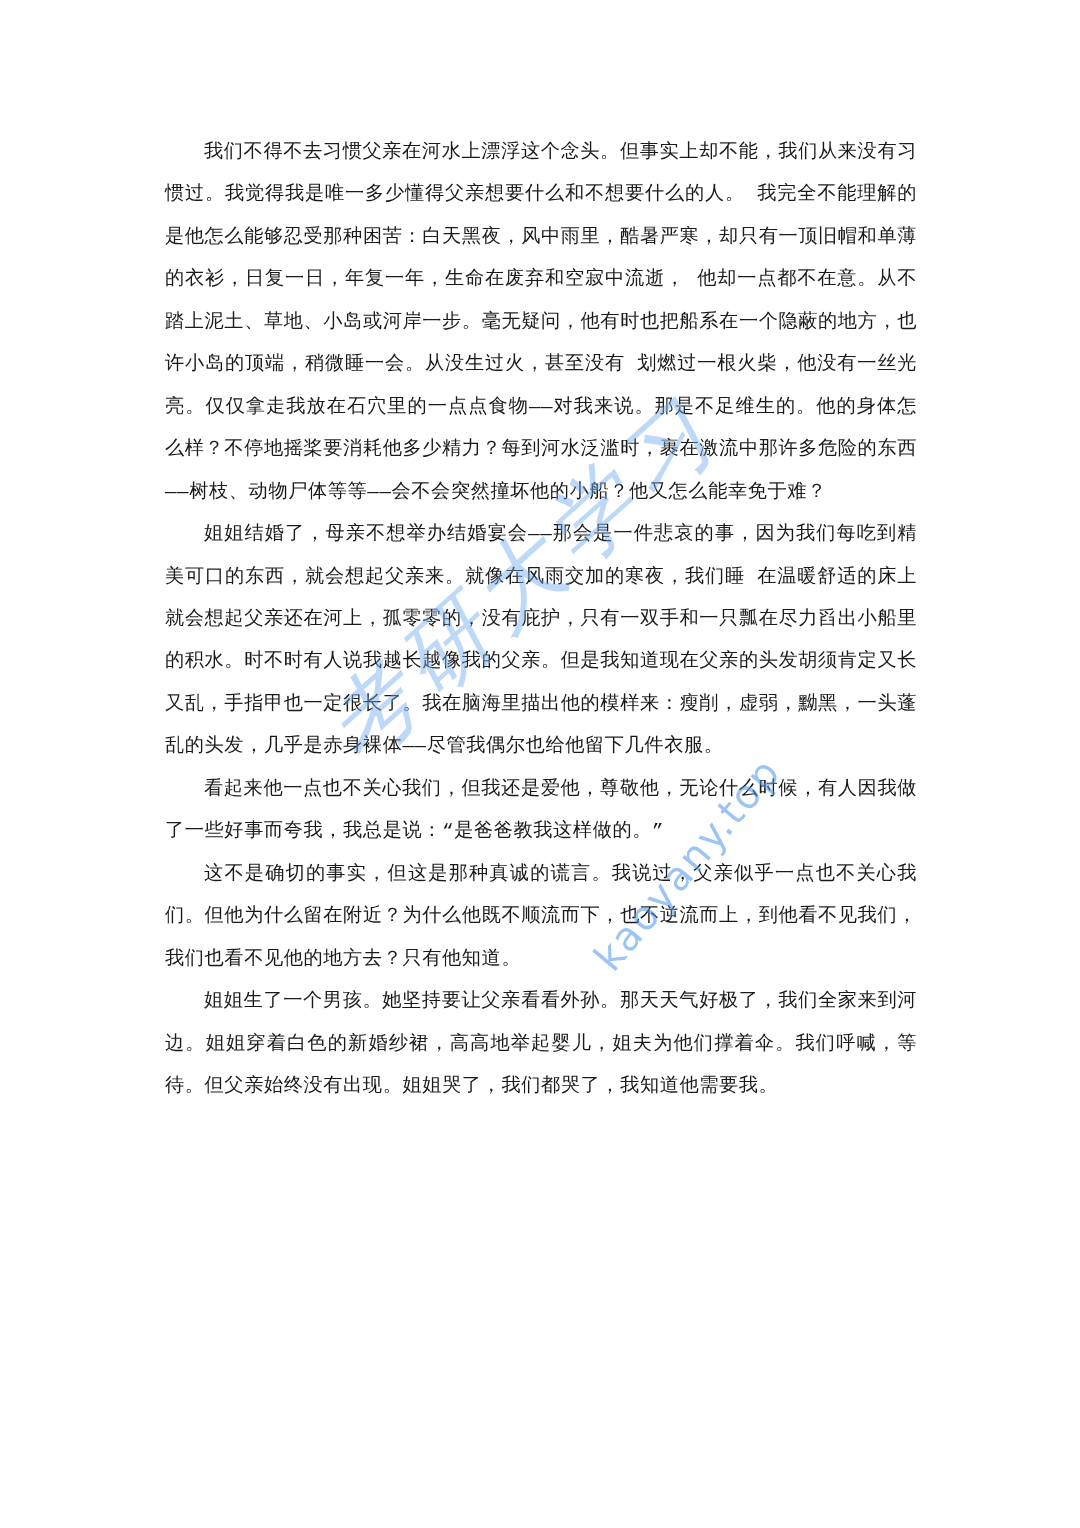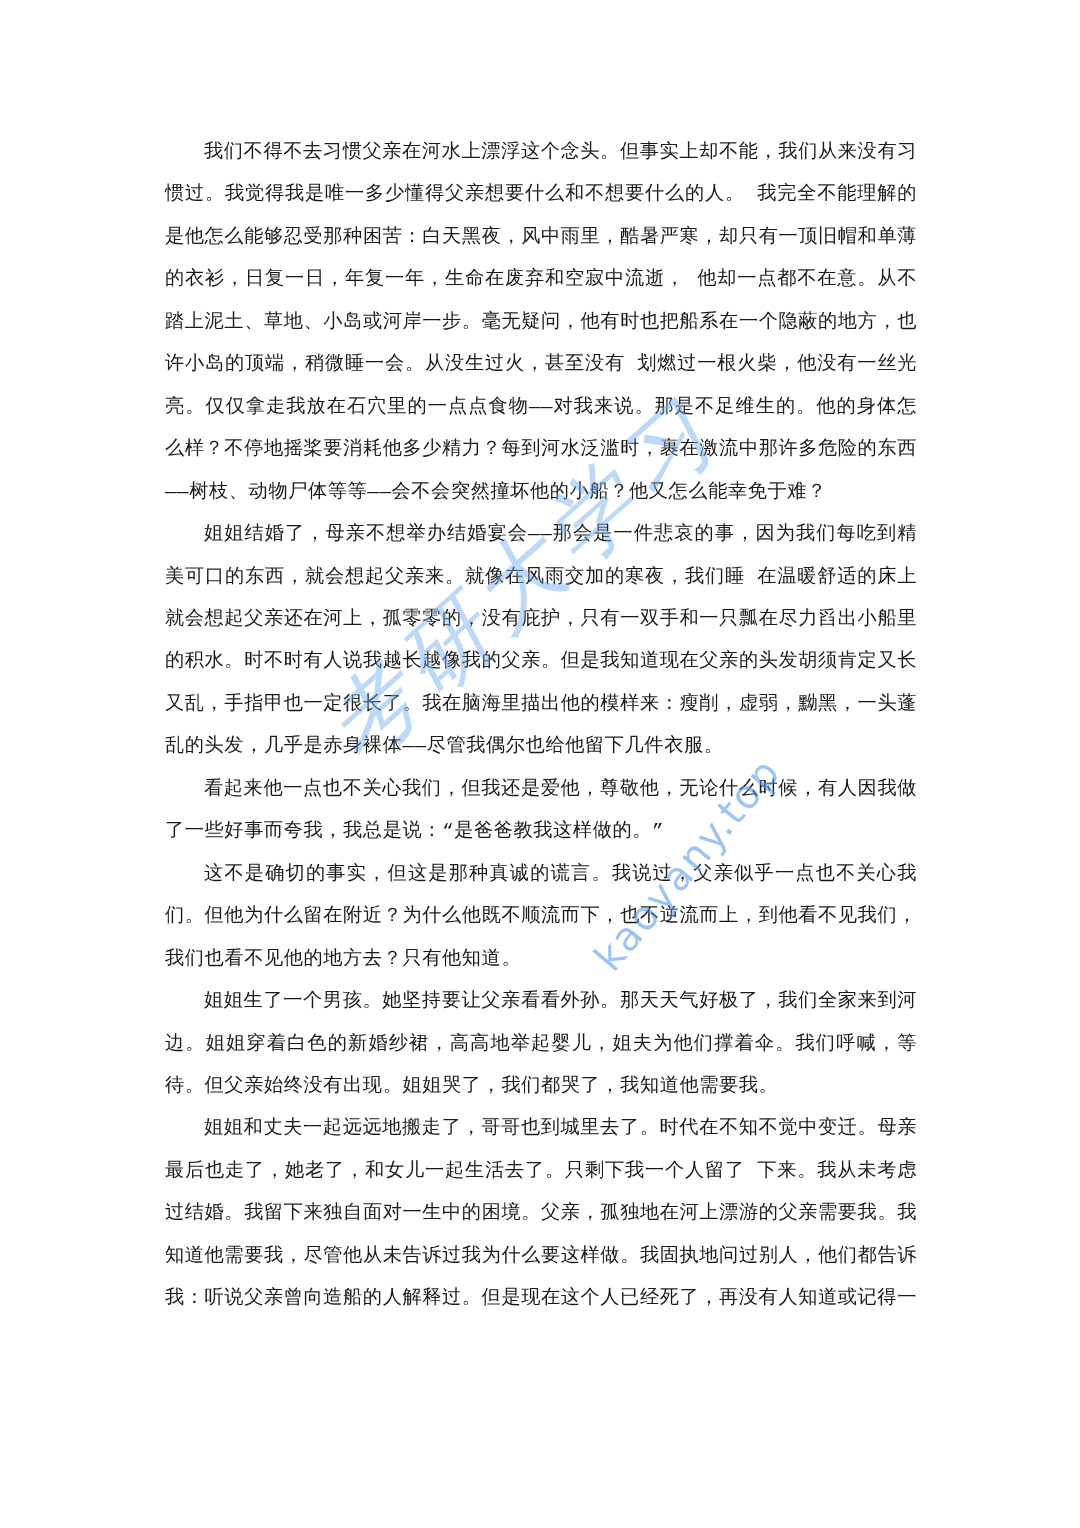--- a/index.html
+++ b/index.html
@@ -69,18 +69,17 @@
 </head>
 <body>
 
 <div class="page">
   <div class="text-column">
     <p class="para">我们不得不去习惯父亲在河水上漂浮这个念头。但事实上却不能，我们从来没有习惯过。我觉得我是唯一多少懂得父亲想要什么和不想要什么的人。 我完全不能理解的是他怎么能够忍受那种困苦：白天黑夜，风中雨里，酷暑严寒，却只有一顶旧帽和单薄的衣衫，日复一日，年复一年，生命在废弃和空寂中流逝， 他却一点都不在意。从不踏上泥土、草地、小岛或河岸一步。毫无疑问，他有时也把船系在一个隐蔽的地方，也许小岛的顶端，稍微睡一会。从没生过火，甚至没有 划燃过一根火柴，他没有一丝光亮。仅仅拿走我放在石穴里的一点点食物——对我来说。那是不足维生的。他的身体怎么样？不停地摇桨要消耗他多少精力？每到河水泛滥时，裹在激流中那许多危险的东西——树枝、动物尸体等等——会不会突然撞坏他的小船？他又怎么能幸免于难？</p>
     <p class="para">姐姐结婚了，母亲不想举办结婚宴会——那会是一件悲哀的事，因为我们每吃到精美可口的东西，就会想起父亲来。就像在风雨交加的寒夜，我们睡 在温暖舒适的床上就会想起父亲还在河上，孤零零的，没有庇护，只有一双手和一只瓢在尽力舀出小船里的积水。时不时有人说我越长越像我的父亲。但是我知道现在父亲的头发胡须肯定又长又乱，手指甲也一定很长了。我在脑海里描出他的模样来：瘦削，虚弱，黝黑，一头蓬乱的头发，几乎是赤身裸体——尽管我偶尔也给他留下几件衣服。</p>
     <p class="para">看起来他一点也不关心我们，但我还是爱他，尊敬他，无论什么时候，有人因我做了一些好事而夸我，我总是说：“是爸爸教我这样做的。”</p>
     <p class="para">这不是确切的事实，但这是那种真诚的谎言。我说过，父亲似乎一点也不关心我们。但他为什么留在附近？为什么他既不顺流而下，也不逆流而上，到他看不见我们，我们也看不见他的地方去？只有他知道。</p>
     <p class="para">姐姐生了一个男孩。她坚持要让父亲看看外孙。那天天气好极了，我们全家来到河边。姐姐穿着白色的新婚纱裙，高高地举起婴儿，姐夫为他们撑着伞。我们呼喊，等待。但父亲始终没有出现。姐姐哭了，我们都哭了，我知道他需要我。</p>
-    <p class="para">姐姐和丈夫一起远远地搬走了，哥哥也到城里去了。时代在不知不觉中变迁。母亲最后也走了，她老了，和女儿一起生活去了。只剩下我一个人留了 下来。我从未考虑过结婚。我留下来独自面对一生中的困境。父亲，孤独地在河上漂游的父亲需要我。我知道他需要我，尽管他从未告诉过我为什么要这样做。我固执地问过别人，他们都告诉我：听说父亲曾向造船的人解释过。但是现在这个人已经死了，再没有人知道或记得一</p>
   </div>
 
   <div class="watermark wm-cn">考研大学习</div>
   <div class="watermark wm-url">kaoyany.top</div>
 </div>
 
 </body></html>

